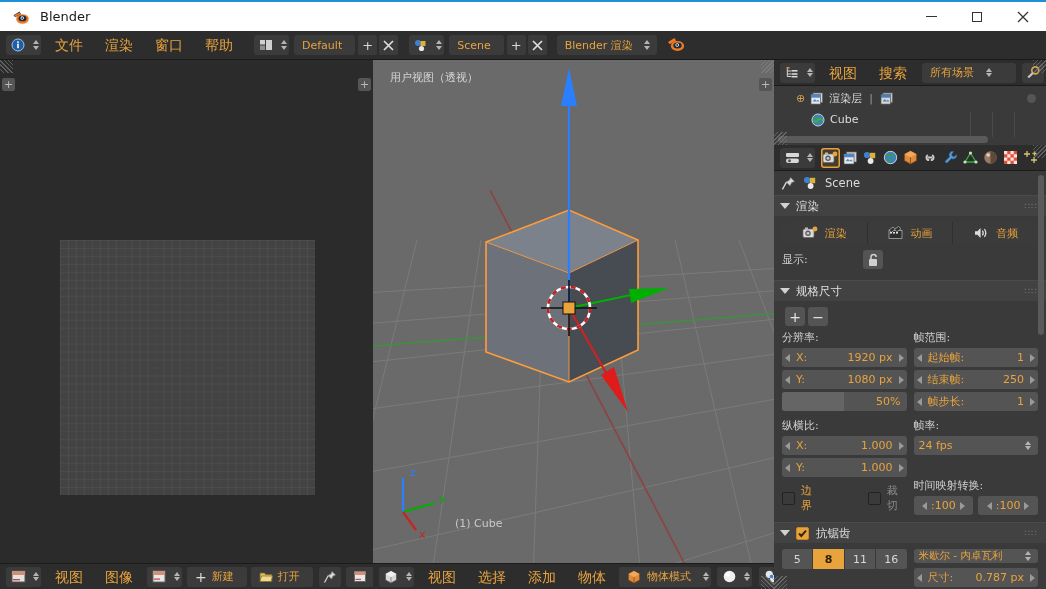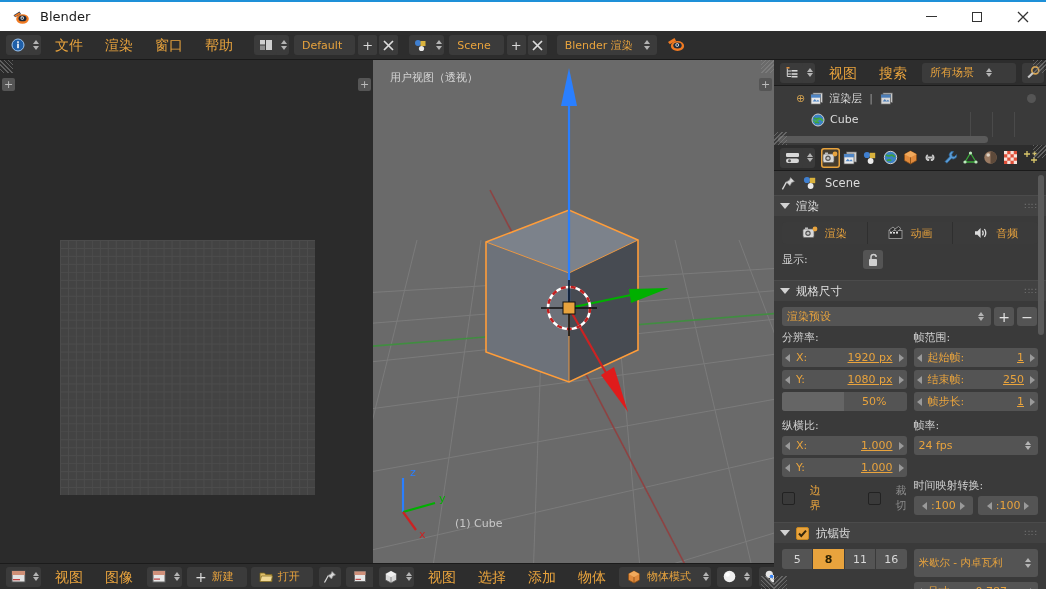--- a/index.html
+++ b/index.html
@@ -130,28 +130,28 @@
   }
   .field .fname{ color:#e8a33d; }
   .arL,.arR{ width:0;height:0;border-top:4px solid transparent;border-bottom:4px solid transparent;flex:none; }
   .arL{ border-right:5px solid #9a9a9a;margin-right:4px; }
   .arR{ border-left:5px solid #9a9a9a;margin-left:4px; }
   .num{
     height:19px;background:#545454;border-radius:3px;display:flex;align-items:center;
     padding:0 3px;color:#e8a33d;font-size:11px;
   }
   .num .nm{ margin-left:2px; }
-  .num .nv{ margin-left:auto;margin-right:2px;text-decoration:underline; }
+  .num .nv{ margin-left:auto;margin-right:2px; }
   .col2{ display:flex;gap:7px; }
   .col{ flex:1;min-width:0; }
   .sublbl{ color:#d0d0d0;font-size:11px;margin-bottom:3px; }
-  .pct{ height:19px;background:#545454;border-radius:3px;display:flex;align-items:center;justify-content:flex-end;padding:0 20px;color:#e8a33d;font-size:11px;position:relative;overflow:hidden; }
+  .pct{ height:19px;background:#545454;border-radius:3px;display:flex;align-items:center;justify-content:flex-end;padding:0 6px;color:#e8a33d;font-size:11px;position:relative;overflow:hidden; }
   .pct .bar{ position:absolute;left:0;top:0;bottom:0;width:50%;background:#656565; }
   .pct span{ position:relative; }
-  .chk{ display:flex;align-items:center;gap:6px;color:#e8a33d;font-size:11px;text-align:right; }
+  .chk{ display:flex;align-items:center;gap:6px;color:#e8a33d;font-size:11px; }
   .chk .box{ width:13px;height:13px;background:#3a3a3a;border:1px solid #222;border-radius:2px;flex:none; }
   .chk.dim{ color:#8a8a8a;padding-left:37px; }
   .seg{ display:flex;height:20px;border-radius:3px;overflow:hidden;background:#545454; }
   .seg div{ flex:1;display:flex;align-items:center;justify-content:center;color:#d8d8d8;font-size:11px;border-right:1px solid #3a3a3a; }
   .seg div:last-child{ border-right:none; }
   .seg div.on{ background:#e8a33d;color:#2a2003;font-weight:bold; }
   .scrollbar-v{ position:absolute;right:2px;width:6px;background:#5a5a5a;border-radius:3px; }
   .pinrow{ display:flex;align-items:center;height:24px;gap:7px;padding-left:7px;color:#dcdcdc;font-size:11.5px; }
 
   svg{ display:block; }
@@ -727,27 +727,20 @@
         </div>
       </div>
 
       <div class="panel-hdr">
         <span class="tri"></span>
         <span>规格尺寸</span>
         <span class="grip">∷∷</span>
       </div>
       <div class="panel-body">
         <div class="row">
-          <div class="field">
-            <span class="fname">渲染预设</span>
-            <div class="spin" style="margin-left:auto">
-                <i class="up"></i>
-                <i class="dn"></i>
-              </div>
-          </div>
           <div class="icon-btn" style="background:#545454;width:20px;height:19px;margin-left:3px;color:#e4e4e4;font-size:14px">+</div>
           <div class="icon-btn" style="background:#545454;width:20px;height:19px;margin-left:2px;color:#e4e4e4;font-size:14px">−</div>
         </div>
 
         <div class="col2" style="margin-top:4px">
           <div class="col">
             <div class="sublbl">分辨率:</div>
             <div class="num" style="margin-bottom:3px">
               <i class="arL"></i>
                 <span class="nm">X:</span>
@@ -858,21 +851,21 @@
               <div class="on">8</div>
               <div>11</div>
               <div>16</div>
             </div>
             <div class="chk" style="margin-top:19px">
               <span class="box"></span>
               <span>全采样</span>
             </div>
           </div>
           <div class="col">
-            <div class="field" style="height:28px">
+            <div class="field" style="height:14px">
               <span class="fname" style="font-size:10.5px;white-space:nowrap;overflow:hidden">米歇尔 - 内卓瓦利</span>
               <div class="spin" style="margin-left:auto">
                   <i class="up"></i>
                   <i class="dn"></i>
                 </div>
             </div>
             <div class="num" style="margin-top:5px">
               <i class="arL"></i>
                 <span class="nm">尺寸:</span>
               <span class="nv">0.787 px</span>

